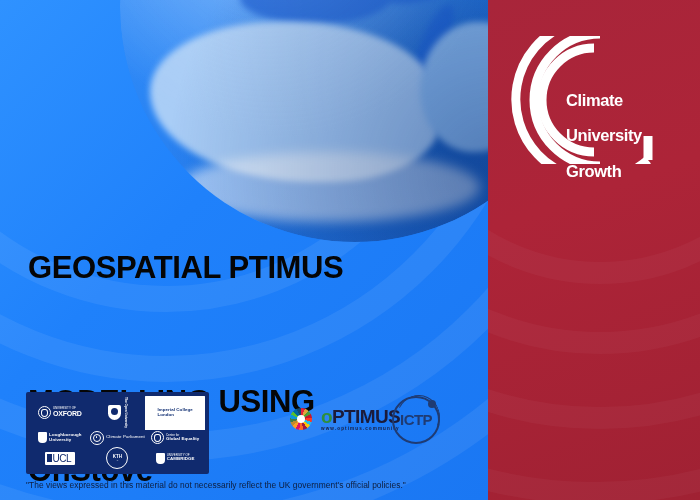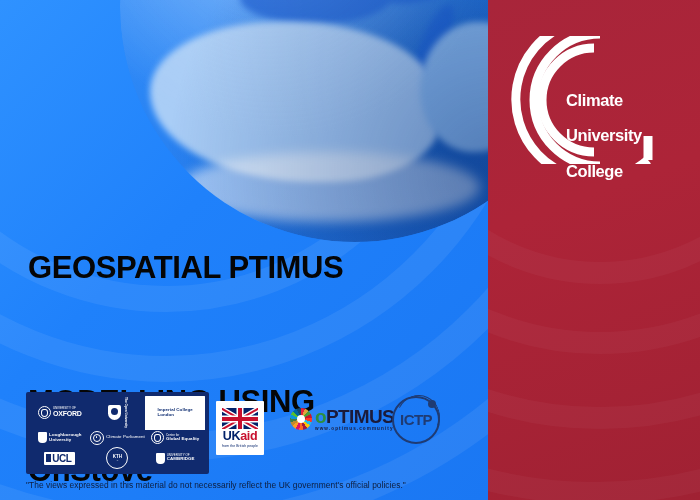--- a/index.html
+++ b/index.html
@@ -186,21 +186,21 @@
   .ring-mark::before{
     content:"";position:absolute;left:2px;top:2px;
     width:6px;height:6px;border-radius:50%;border:1px solid #fff;
   }
   .ring-mark::after{
     content:"";position:absolute;left:4.5px;top:4.5px;
     width:1.5px;height:1.5px;border-radius:50%;background:#fff;
   }
   .ucl-box {
     background:#fff;color:#102a6e;
-    font-size:10px;font-weight:700;letter-spacing:-0.5px;
+    font-size:10px;font-weight:400;letter-spacing:-0.5px;
     padding:1px 4px 1px 2px;
     display:flex;align-items:center;gap:1px;
     border-radius:1px;
   }
   .ucl-box .sq{width:5px;height:8px;background:#102a6e;display:inline-block;}
   .kth-seal{
     width:20px;height:20px;border-radius:50%;
     border:1px solid #fff;
     display:flex;align-items:center;justify-content:center;
     flex-direction:column;
@@ -268,21 +268,21 @@
       #3f7e44 252deg 273deg, #0a97d9 273deg 294deg, #56c02b 294deg 315deg,
       #00689d 315deg 336deg, #19486a 336deg 360deg);
     position: relative;
   }
   .sdg-wheel::after {
     content:"";
     position:absolute; left:7px; top:7px;
     width:8px; height:8px; border-radius:50%;
     background:#ffffff;
   }
-  .optimus-txt { line-height: 1; }
+  .optimus-txt { line-height: 1; margin-left: 6px; }
   .optimus-word { font-size: 19px; font-weight: 800; color:#1b1b3a; letter-spacing: -0.6px; }
   .optimus-word .o { color:#2e8f3e; font-weight: 700; }
   .optimus-url { font-size: 4.6px; color:#1b1b3a; letter-spacing: 1.1px; margin-top:1px; font-weight:600;}
 
   
   .ictp {
     position: absolute;
     left: 392px; top: 396px;
     width: 48px; height: 48px;
   }
@@ -462,36 +462,20 @@
           <span class="shield"></span>
           <span class="lg-txt">
             <span class="tiny">UNIVERSITY OF</span>
             <span>CAMBRIDGE</span>
           </span>
         </div>
 
       </div>
     </div>
 
-    <div class="ukaid">
-      <span class="flag">
-        <span class="d1"></span>
-        <span class="d2"></span>
-        <span class="d1r"></span>
-        <span class="d2r"></span>
-        <span class="hbar"></span>
-        <span class="vbar"></span>
-        <span class="hbarr"></span>
-        <span class="vbarr"></span>
-      </span>
-      <span class="ukaid-word">
-        <span class="uk">UK</span><span class="aid">aid</span>
-      </span>
-      <span class="ukaid-sub">from the British people</span>
-    </div>
 
     <div class="optimus">
       <span class="sdg-wheel"></span>
       <span class="optimus-txt">
         <span class="optimus-word"><span class="o">o</span><span>PTIMUS</span></span>
         <span class="optimus-url" style="display:block">www.optimus.community</span>
       </span>
     </div>
 
     <div class="ictp">
@@ -514,19 +498,19 @@
     <div class="ccg">
       <svg width="172" height="128" viewBox="0 0 172 128">
         <path d="M86 12 A52 52 0 1 0 86 116" fill="none" stroke="#ffffff" stroke-width="9"></path>
         <path d="M92 -2 A66 66 0 1 0 92 130" fill="none" stroke="#ffffff" stroke-width="9"></path>
         <path d="M98 -16 A80 80 0 1 0 140 124" fill="none" stroke="#ffffff" stroke-width="9"></path>
         <path d="M140 124 L140 100" fill="none" stroke="#ffffff" stroke-width="9"></path>
       </svg>
       <div class="ccg-text">
         <span>Climate</span><br>
         <span>University</span><br>
-        <span>College</span>
+        <span>Growth</span>
       </div>
     </div>
 
   </div>
 
 </div>
 
 </body></html>

